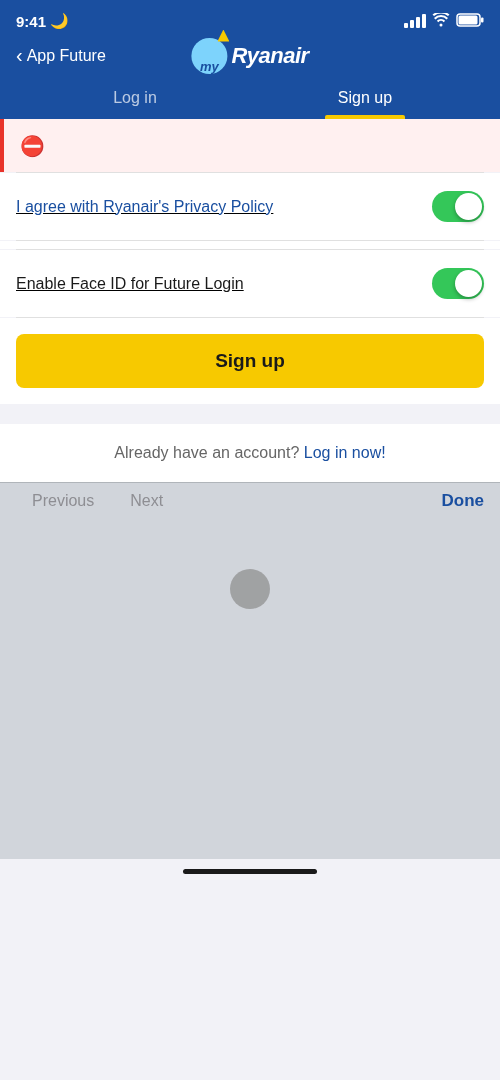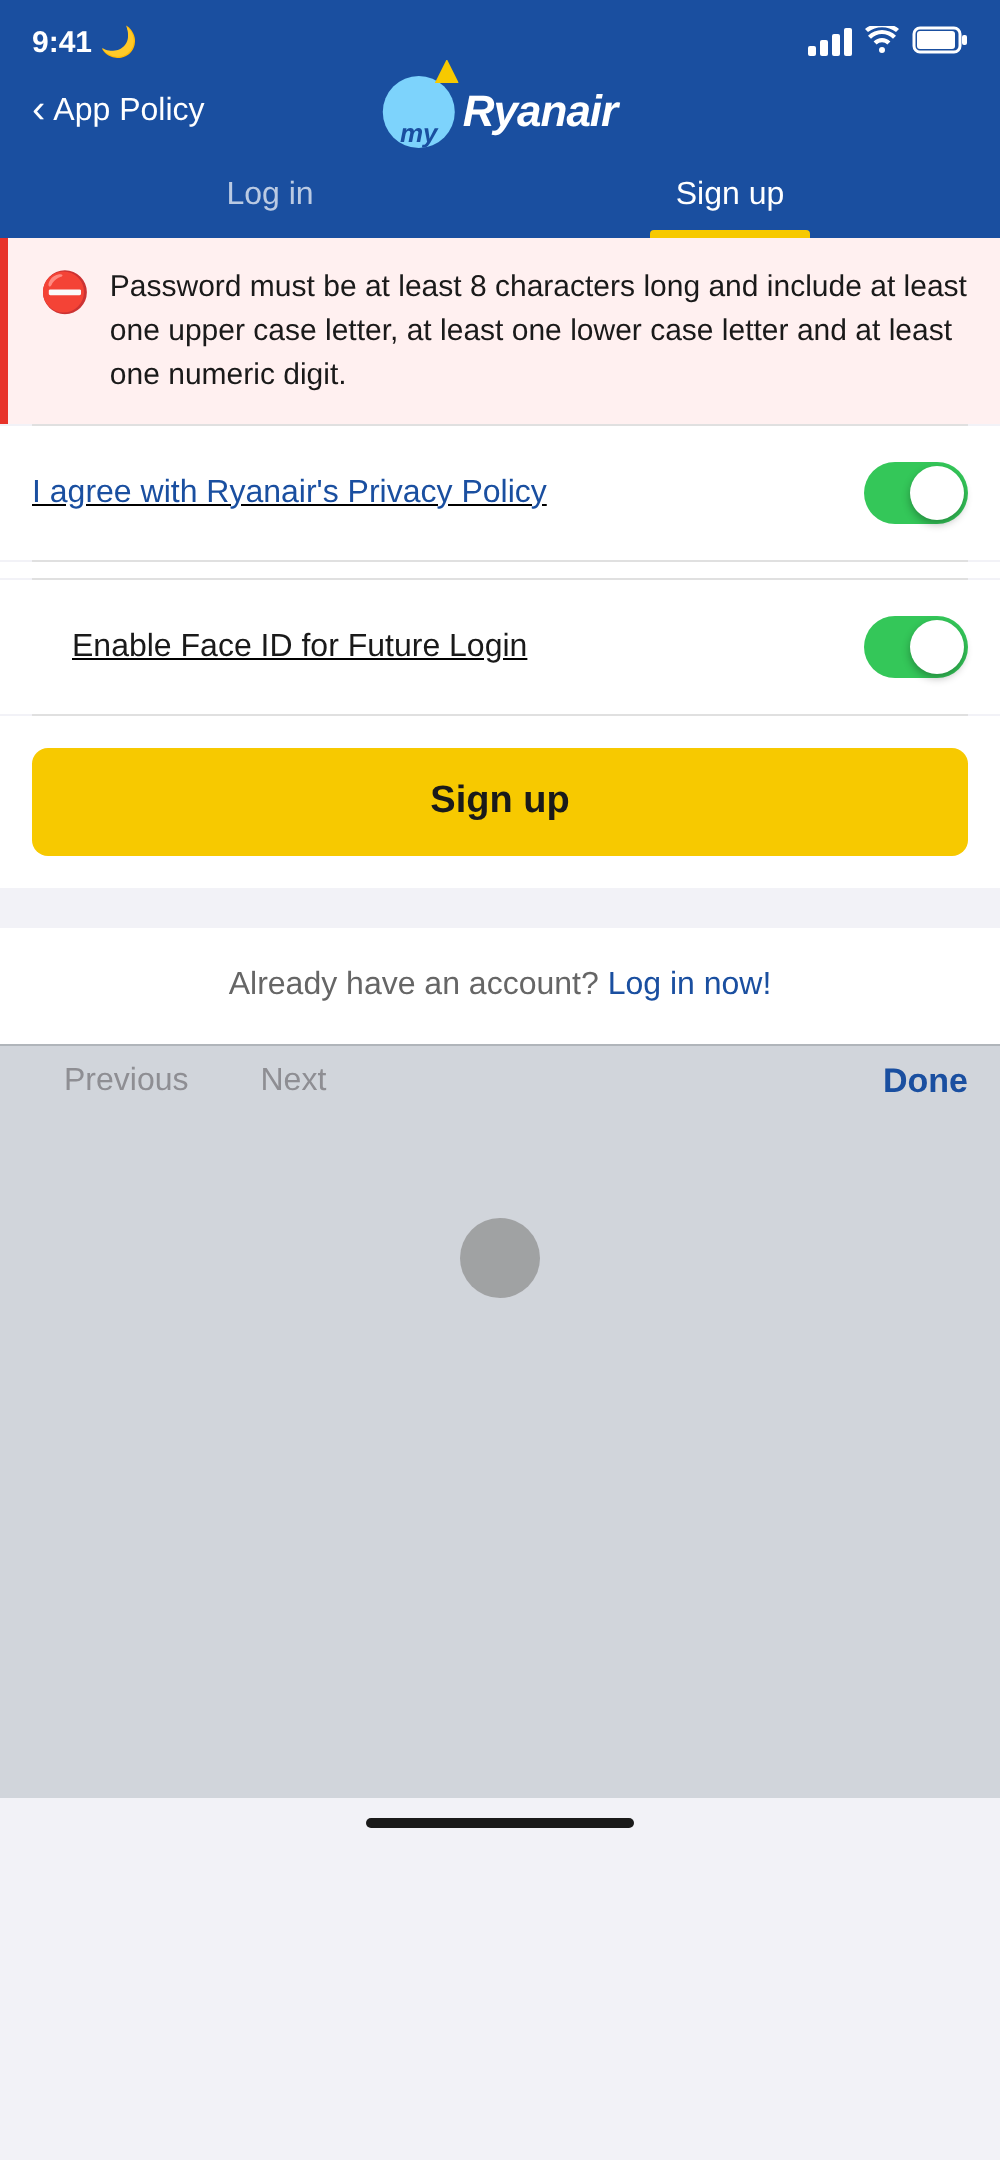--- a/index.html
+++ b/index.html
@@ -163,21 +163,20 @@
       background: white;
       text-decoration: underline;
     }
     .toggle-label {
       color: #1a4fa0;
       font-size: 16px;
     }
     .toggle-label-black {
       color: #1a1a1a;
       font-size: 16px;
-      margin-left: 20px;
     }
     .toggle {
       width: 52px;
       height: 31px;
       background: #34c759;
       border-radius: 16px;
       position: relative;
       cursor: pointer;
       flex-shrink: 0;
     }
@@ -324,21 +323,21 @@
         <rect x="2.5" y="2.5" width="19" height="9" rx="1.5" ry="1.5" fill="white"></rect>
         <rect x="25" y="4.5" width="2.5" height="5" rx="1" ry="1" fill="white"></rect>
       </svg>
     </span>
   </div>
 </div>
 
 <div class="nav-bar" style="position:relative;">
   <div class="app-store-btn">
     <span style="font-size:20px; font-weight:400;">‹</span>
-    <span>App Policy</span>
+    <span>App Future</span>
   </div>
   <div class="logo-container">
     <div class="logo-my">
       <span class="logo-my-text">my</span>
     </div>
     <span class="logo-ryanair-text">Ryanair</span>
   </div>
   <div style="width:80px;"></div>
 </div>
 
@@ -346,21 +345,20 @@
   <div class="tab">
     <span>Log in</span>
   </div>
   <div class="tab tab-signup active">
     <span>Sign up</span>
   </div>
 </div>
 
 <div class="error-banner">
   <span class="error-icon">⛔</span>
-  <span class="error-text">Password must be at least 8 characters long and include at least one upper case letter, at least one lower case letter and at least one numeric digit.</span>
 </div>
 
 <div class="divider"></div>
 
 <div class="toggle-row">
   <span class="toggle-label">I agree with Ryanair's Privacy Policy</span>
   <div class="toggle"></div>
 </div>
 
 <div class="divider2"></div>

